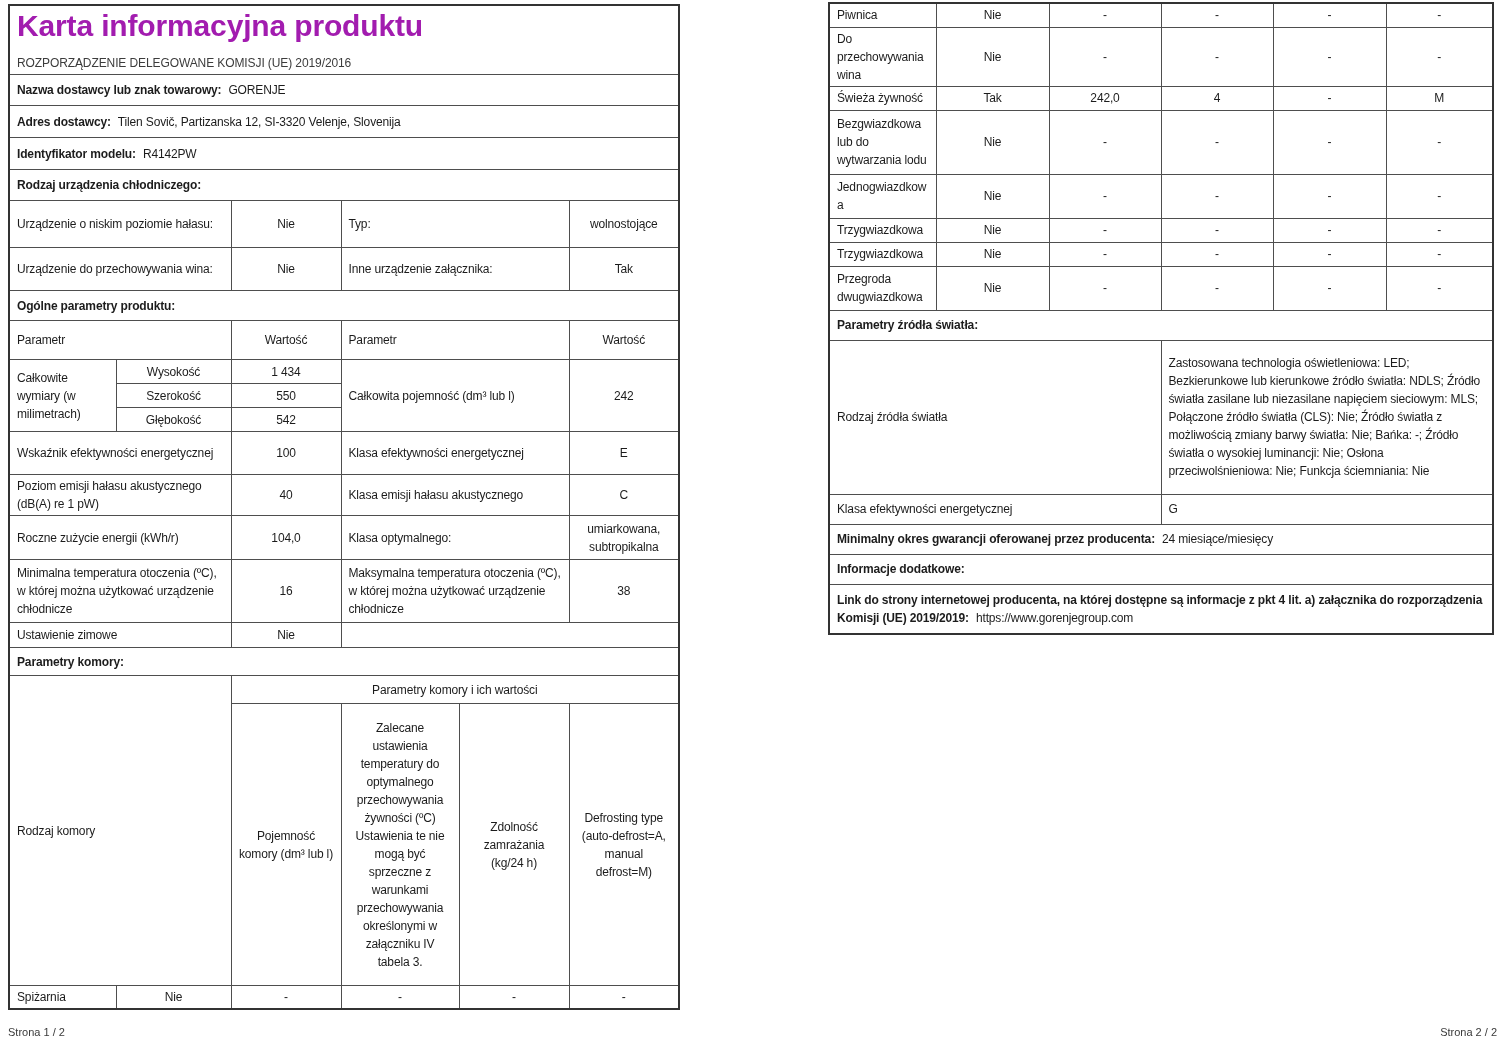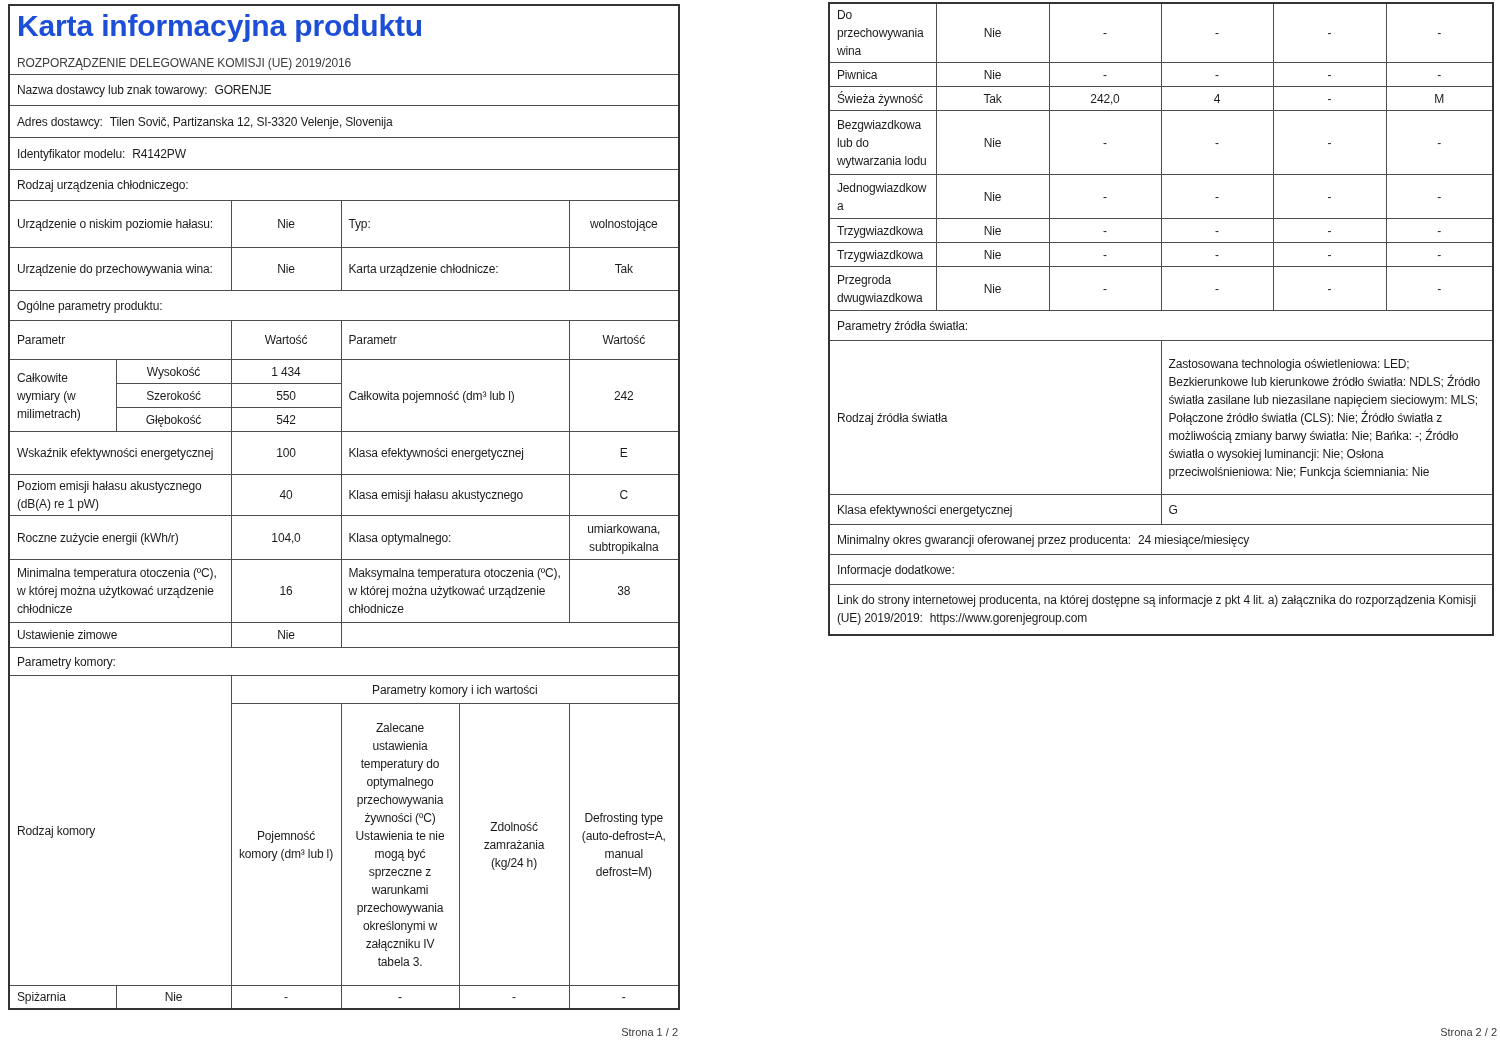--- a/index.html
+++ b/index.html
@@ -9,24 +9,24 @@
   }
   .page{position:absolute;}
   table.doc{border-collapse:collapse;table-layout:fixed;width:100%;border:2px solid #333333;}
   table.doc td{
     border:1px solid #4e4e4e;vertical-align:middle;
     font-size:12px;line-height:1.5;letter-spacing:-0.15px;
     padding:2px 7px;word-wrap:break-word;overflow:hidden;
   }
   td.l{text-align:left;}
   td.c{text-align:center;padding:2px 4px;}
-  .b{font-weight:normal;margin-top:34px;}
+  .b{font-weight:bold;margin-top:34px;}
   .val{margin-left:7px;}
   td.titlecell{vertical-align:top;padding:6px 12px 4px 12px;}
-  .title{font-size:30px;font-weight:bold;color:#1d4ed8;line-height:1.2;margin:0 0 10px 0;}
+  .title{font-size:30px;font-weight:bold;color:#a21caf;line-height:1.2;margin:0 0 10px 0;}
   .regulation{font-size:12px;color:#3c3c3c;letter-spacing:-0.1px;}
   .footer{position:absolute;top:1026px;font-size:11px;color:#3a3a3a;}
 </style>
 </head>
 <body>
 
 <div class="page" style="left:8px;top:4px;width:670px;">
   <table class="doc">
     <colgroup>
       <col style="width:107px">
@@ -69,21 +69,21 @@
 
     <tr style="height:47px">
       <td colspan="2" class="l">Urządzenie o niskim poziomie hałasu:</td>
       <td class="c">Nie</td>
       <td colspan="2" class="l">Typ:</td>
       <td class="c">wolnostojące</td>
     </tr>
     <tr style="height:43px">
       <td colspan="2" class="l">Urządzenie do przechowywania wina:</td>
       <td class="c">Nie</td>
-      <td colspan="2" class="l">Karta urządzenie chłodnicze:</td>
+      <td colspan="2" class="l">Inne urządzenie załącznika:</td>
       <td class="c">Tak</td>
     </tr>
 
     <tr style="height:30px">
       <td colspan="6" class="l b">Ogólne parametry produktu:</td>
     </tr>
 
     <tr style="height:39px">
       <td colspan="2" class="l">Parametr</td>
       <td class="c">Wartość</td>
@@ -170,30 +170,30 @@
     <colgroup>
       <col style="width:107px">
         <col style="width:113px">
         <col style="width:112px">
       <col style="width:112px">
         <col style="width:113px">
         <col style="width:107px">
     </colgroup>
 
     <tbody>
-        <tr style="height:44px">
+        <tr style="height:24px">
+      <td class="l">Piwnica</td>
+      <td class="c">Nie</td>
+      <td class="c">-</td>
+      <td class="c">-</td>
+      <td class="c">-</td>
+      <td class="c">-</td>
+    </tr>
+    <tr style="height:44px">
       <td class="l">Do przechowywania wina</td>
-      <td class="c">Nie</td>
-      <td class="c">-</td>
-      <td class="c">-</td>
-      <td class="c">-</td>
-      <td class="c">-</td>
-    </tr>
-    <tr style="height:24px">
-      <td class="l">Piwnica</td>
       <td class="c">Nie</td>
       <td class="c">-</td>
       <td class="c">-</td>
       <td class="c">-</td>
       <td class="c">-</td>
     </tr>
     <tr style="height:24px">
       <td class="l">Świeża żywność</td>
       <td class="c">Tak</td>
       <td class="c">242,0</td>
@@ -268,14 +268,14 @@
 
     <tr style="height:50px">
       <td colspan="6" class="l">
         <span class="b">Link do strony internetowej producenta, na której dostępne są informacje z pkt 4 lit. a) załącznika do rozporządzenia Komisji (UE) 2019/2019:</span><span class="val">https://www.gorenjegroup.com</span>
       </td>
     </tr>
   </tbody>
     </table>
 </div>
 
-<div class="footer" style="left:8px;width:670px;text-align:right;">Strona 1 / 2</div>
+<div class="footer" style="left:8px;width:670px;text-align:left;">Strona 1 / 2</div>
 <div class="footer" style="left:828px;width:669px;text-align:right;">Strona 2 / 2</div>
 
 </body></html>

